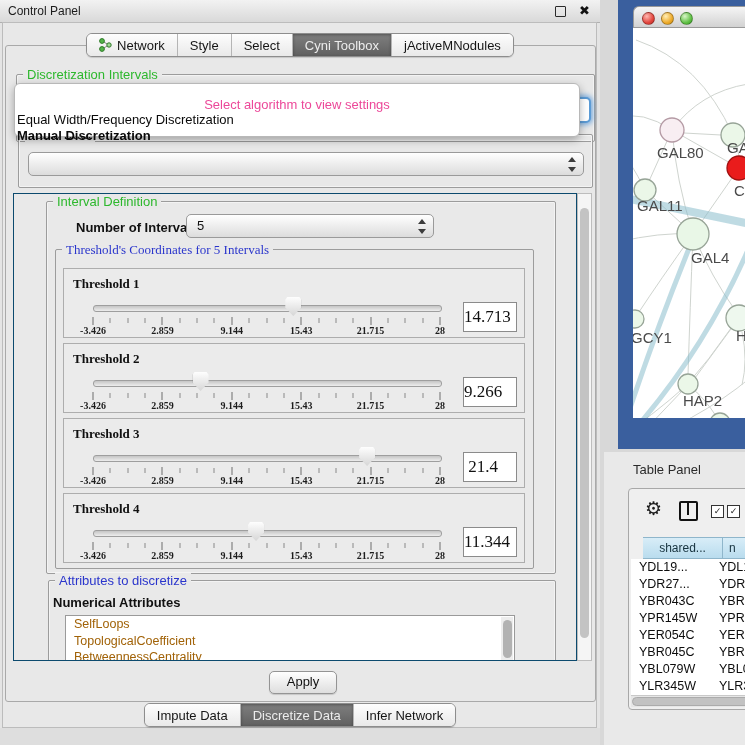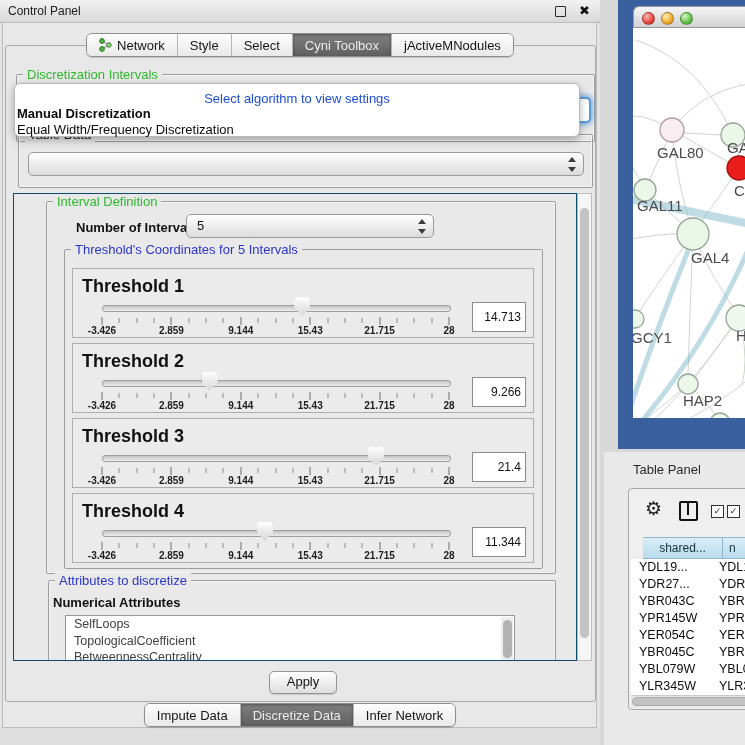--- a/index.html
+++ b/index.html
@@ -37,51 +37,51 @@
   .combo{position:absolute;height:24px;border:1px solid #9a9a9a;border-radius:5px;
     background:linear-gradient(#ffffff,#dcdcdc);box-sizing:border-box;}
   .combo .cv{position:absolute;left:10px;top:0;line-height:22px;font-size:13px;color:#111;white-space:nowrap;}
   .spinner{position:absolute;right:6px;top:3px;width:11px;height:17px;}
   .spinner:before{content:"";position:absolute;left:2px;top:1px;border-left:4px solid transparent;border-right:4px solid transparent;border-bottom:5px solid #3c3c3c;}
   .spinner:after{content:"";position:absolute;left:2px;bottom:1px;border-left:4px solid transparent;border-right:4px solid transparent;border-top:5px solid #3c3c3c;}
   .focus-combo{border:2px solid #5b9bd5;box-shadow:0 0 5px 2px rgba(100,160,220,.8);background:#fff;}
   
   .popup{position:absolute;left:8px;top:37px;width:564px;height:52px;background:#ffffff;
     border:1px solid #b8b8b8;border-radius:6px;box-shadow:0 3px 9px rgba(0,0,0,.3);z-index:30;}
-  .popup .ph{margin-top:7px;text-align:center;font-size:13px;color:#1d4ed8;line-height:15px;}
+  .popup .ph{margin-top:13px;text-align:center;font-size:13px;color:#ec4899;line-height:15px;}
   .popup .it{font-size:13px;color:#0a0a0a;line-height:16px;padding-left:2px;white-space:nowrap;}
   .popup .it.b{font-weight:bold;}
   
   .viewport{position:absolute;left:7px;top:147px;width:564px;height:468px;border:1px solid #0c4a6e;
     background:#e9e9e9;box-sizing:border-box;overflow:hidden;}
   .vscroll{position:absolute;left:571px;top:147px;width:15px;height:468px;background:#f5f5f5;
     border:1px solid #bdbdbd;box-sizing:border-box;}
   .vthumb{position:absolute;left:2px;top:14px;width:9px;height:430px;border-radius:5px;background:#c3c3c3;}
   
   .thr-panel{position:absolute;left:7px;width:462px;height:70px;border:1px solid #adadad;background:#ebebeb;box-sizing:border-box;}
-  .thr-label{position:absolute;left:9px;top:7px;font-size:18px;font-weight:bold;color:#111;}
+  .thr-label{position:absolute;left:9px;top:7px;font-size:13px;font-weight:bold;color:#111;}
   .track{position:absolute;left:29px;top:36px;width:347px;height:5px;border:1px solid #9e9e9e;
     border-radius:3px;background:linear-gradient(#c5c5c5,#ededed);}
   .thumb-zone{position:absolute;left:29px;top:0;width:347px;height:0;}
   .thumb{position:absolute;top:28px;width:16px;height:19px;margin-left:-8px;
     background:linear-gradient(#fefefe,#d6d6d6);
     clip-path:polygon(12% 0,88% 0,100% 14%,100% 55%,50% 100%,0 55%,0 14%);
     filter:drop-shadow(0 0 1px #777);}
   .ticks{position:absolute;left:29px;top:48px;width:347px;height:9px;}
   .ticks i{position:absolute;width:1px;background:#6e6e6e;transform:translateX(-.5px);}
   .ticks i.major{top:0;height:8px;}
   .ticks i.minor{top:1px;height:5px;background:#8a8a8a;}
   .tick-labels{position:absolute;left:29px;top:56px;width:347px;height:12px;}
   .tick-labels span{position:absolute;transform:translateX(-50%);font-size:10px;font-weight:600;color:#1d1d1d;white-space:nowrap;}
   .valbox{position:absolute;left:399px;top:33px;width:54px;height:30px;border:1px solid #8b8b8b;background:#fff;
-    box-sizing:border-box;font-size:12px;color:#111;text-align:right;line-height:28px;padding-right:4px;}
+    box-sizing:border-box;font-size:17px;color:#111;text-align:right;line-height:28px;padding-right:18px;}
   
   .bold-label{position:absolute;font-size:13px;font-weight:bold;color:#111;white-space:nowrap;}
   .listbox{position:absolute;background:#fff;border:1px solid #9a9a9a;box-sizing:border-box;overflow:hidden;}
-  .listbox .li{font-size:12.5px;color:#404040;line-height:16.5px;padding-left:8px;white-space:nowrap;}
+  .listbox .li{font-size:12.5px;color:#a16207;line-height:16.5px;padding-left:8px;white-space:nowrap;}
   .lscroll{position:absolute;right:1px;top:1px;width:12px;height:78px;background:#ededed;}
   .lthumb{position:absolute;left:1.5px;top:3px;width:9px;height:38px;border-radius:5px;background:#b2b2b2;}
   .apply-btn{position:absolute;left:263px;top:625px;width:66px;height:21px;border:1px solid #949494;border-radius:5px;
     background:linear-gradient(#fefefe,#dedede);font-size:13px;color:#111;text-align:center;line-height:19px;
     box-shadow:0 1px 1px rgba(0,0,0,.15);}
   
   #net-blue{position:absolute;left:618px;top:0;width:127px;height:449px;background:#3a5f9e;}
   #net-window{position:absolute;left:15px;top:6px;width:120px;height:412px;}
   .mac-titlebar{position:absolute;left:0;top:0;width:120px;height:22px;border-radius:6px 0 0 0;
     background:linear-gradient(#f5f5f5,#d2d2d2);border:1px solid #999;border-right:none;box-sizing:border-box;}
@@ -170,42 +170,42 @@
 
     <div class="content-panel">
 
       <div class="group" style="left:10px;top:28px;width:577px;height:66px;">
         <span class="gtitle gt-green">Discretization Intervals</span>
         <div class="combo focus-combo" style="left:370px;top:22px;width:204px;height:26px;"></div>
       </div>
 
       <div class="popup">
         <div class="ph">Select algorithm to view settings</div>
+        <div class="it">Equal Width/Frequency Discretization</div>
         <div class="it b">Manual Discretization</div>
-        <div class="it">Equal Width/Frequency Discretization</div>
       </div>
 
       <div class="group" style="left:12px;top:88px;width:573px;height:52px;">
         <span class="gtitle gt-dark">Table Data</span>
         <div class="combo" style="left:9px;top:17px;width:556px;">
           <span class="spinner"></span>
         </div>
       </div>
 
       <div class="viewport">
 
         <div class="group" style="left:32px;top:7px;width:508px;height:371px;">
           <span class="gtitle gt-green">Interval Definition</span>
           <span class="bold-label" style="left:29px;top:18px;">Number of Intervals</span>
           <div class="combo" style="left:139px;top:12px;width:248px;">
             <span class="cv">5</span>
             <span class="spinner"></span>
           </div>
 
-          <div class="group" style="left:17px;top:47px;width:477px;height:318px;box-shadow:none;">
+          <div class="group" style="left:8px;top:47px;width:477px;height:318px;box-shadow:none;font-family:Liberation Serif, serif;">
             <span class="gtitle gt-blue" style="background:#e9e9e9;">Threshold's Coordinates for 5 Intervals</span>
 
             <div class="thr-panel slider" style="top:18px;">
               <span class="thr-label">Threshold 1</span>
               <div class="track"></div>
               <div class="thumb-zone">
                   <div class="thumb" style="left: 57.7197%;"></div>
                 </div>
               <div class="ticks">
                   <i class="major" style="left: 0%;"></i>

